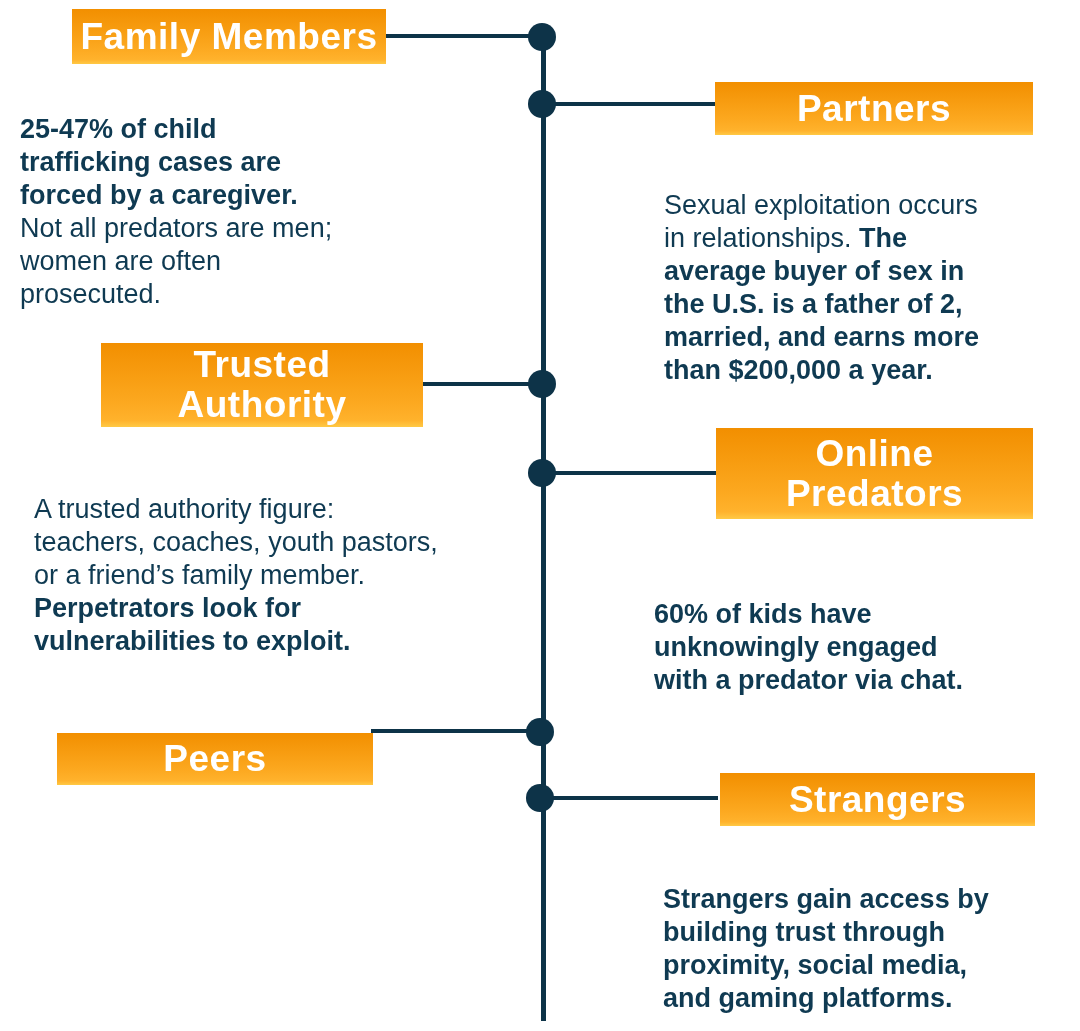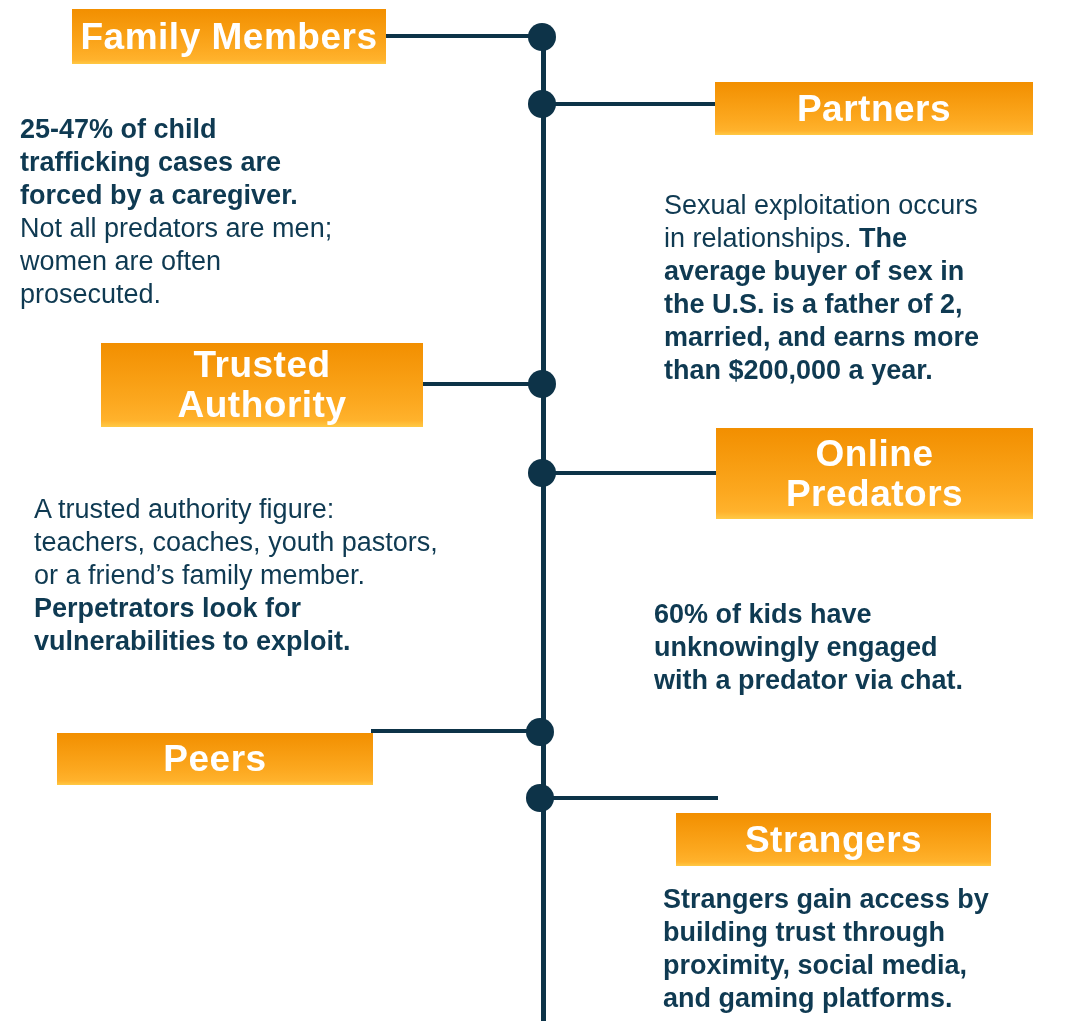--- a/index.html
+++ b/index.html
@@ -102,21 +102,21 @@
     <span class="seg bold">
 60% of kids have
 unknowingly engaged
 with a predator via chat.</span>
   </div>
 
   <div class="title-box" style="left:57px;top:705px;width:316px;height:52px;margin-top:28px;">
     <span class="title-text">Peers</span>
   </div>
 
-  <div class="title-box" style="left:676px;top:773px;width:315px;height:53px;margin-top:40px;">
+  <div class="title-box" style="left:720px;top:773px;width:315px;height:53px;">
     <span class="title-text">Strangers</span>
   </div>
   <div class="body-block" style="left:663px;top:850px;width:420px;">
     <span class="seg bold">Strangers gain access by
 building trust through
 proximity, social media,
 and gaming platforms.</span>
   </div>
 
 </div>

